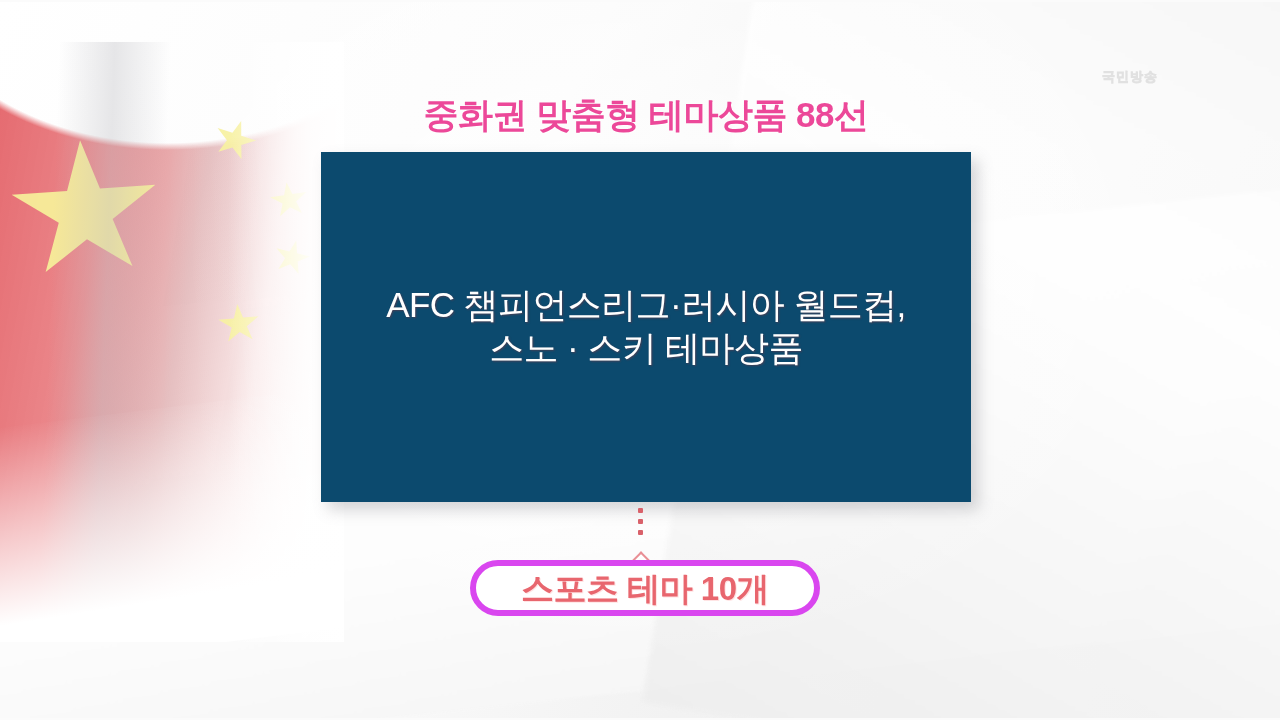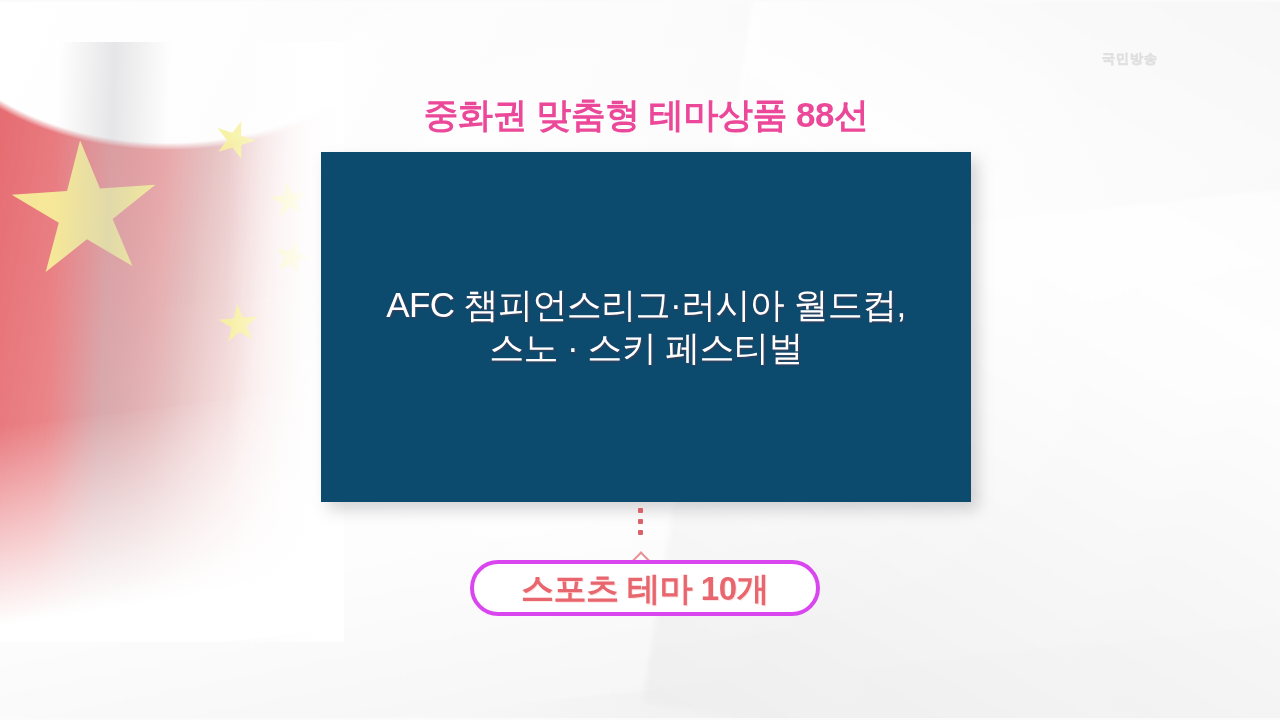--- a/index.html
+++ b/index.html
@@ -195,21 +195,21 @@
     transform: rotate(45deg);
   }
 
   
   .callout {
     position: absolute;
     left: 470px;
     top: 560px;
     width: 350px;
     height: 56px;
-    border: 4px solid #d946ef;
+    border: 6px solid #d946ef;
     border-radius: 28px;
     background: #ffffff;
     display: flex;
     align-items: center;
     justify-content: center;
     box-sizing: border-box;
   }
   .callout-label {
     font-size: 33px;
     font-weight: bold;
@@ -235,21 +235,21 @@
     font-size: 40px;
     font-weight: bold;
     font-style: italic;
     letter-spacing: -1px;
     color: transparent;
     -webkit-text-stroke: 1px #9a9a9a;
     line-height: 1;
     text-align: center;
   }
   .wm-sub {
-    margin-top: 2px;
+    margin-top: 20px;
     font-size: 13px;
     font-weight: bold;
     letter-spacing: 1px;
     color: transparent;
     -webkit-text-stroke: .8px #a8a8a8;
     text-align: center;
     line-height: 1;
   }
 
   
@@ -281,21 +281,21 @@
     <div class="star s4"></div>
     <div class="flag-shade"></div>
     <div class="flag-fade-right"></div>
     <div class="flag-fade-bottom"></div>
   </div>
 
   <div class="headline">중화권 맞춤형 테마상품 88선</div>
 
   <div class="panel">
     <div class="panel-line first">AFC 챔피언스리그·러시아 월드컵,</div>
-    <div class="panel-line">스노 · 스키 페스티벌</div>
+    <div class="panel-line">스노 · 스키 테마상품</div>
   </div>
 
   <div class="connector">
     <i></i>
     <i></i>
     <i></i>
   </div>
   <div class="pointer"></div>
 
   <div class="callout">

